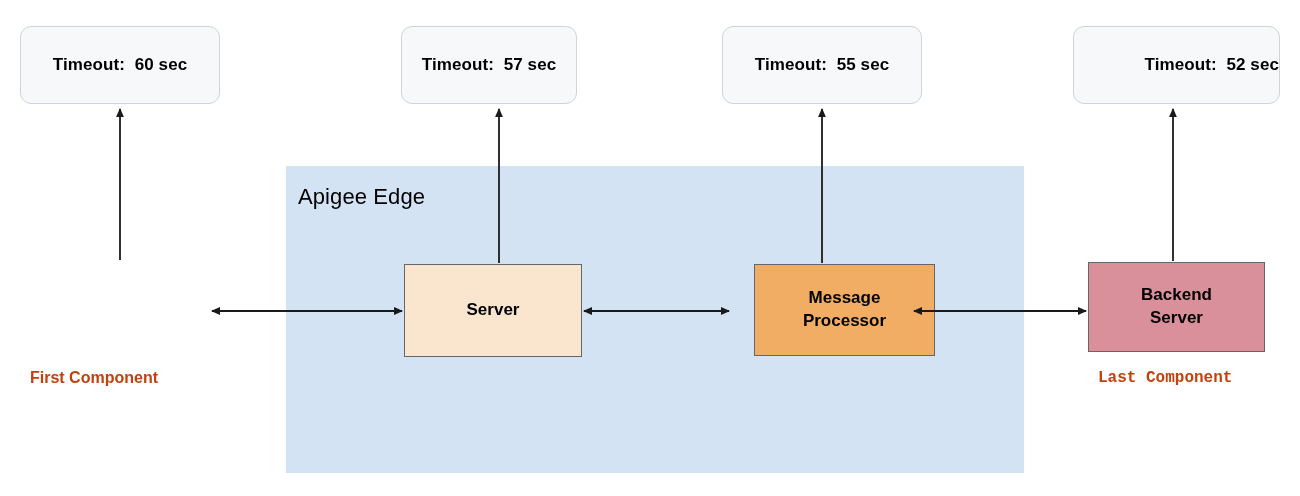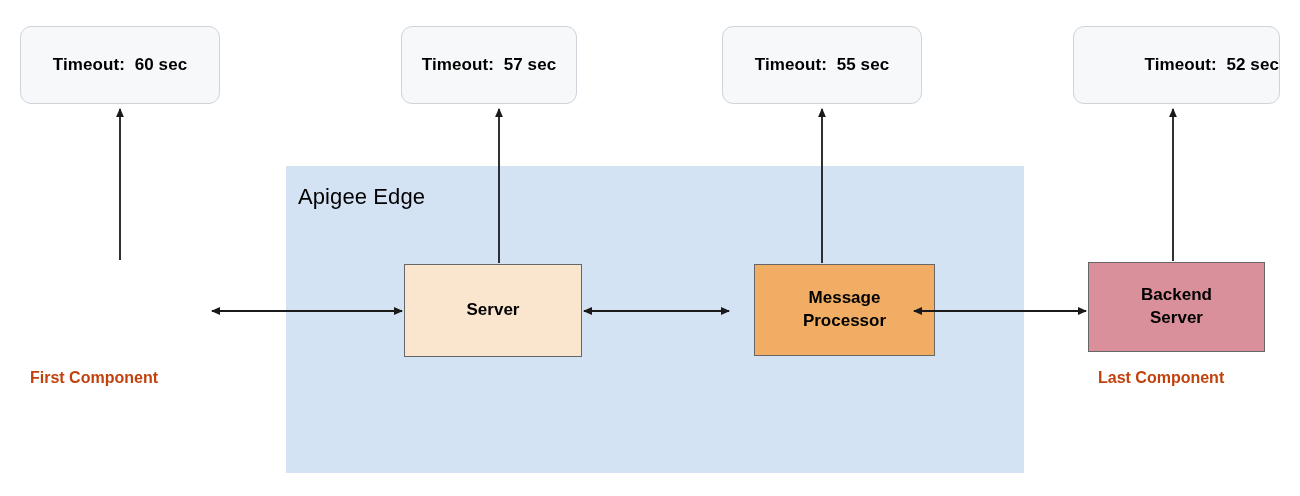--- a/index.html
+++ b/index.html
@@ -131,21 +131,21 @@
 Processor</span>
   </div>
 
   <div class="component-box" style="left:1088px; top:262px; width:177px; height:90px; background:#d9909a;">
     <span class="component-text">Backend
 Server</span>
   </div>
 
   <div class="caption" style="left:30px; top:369px;">First Component</div>
 
-  <div class="caption" style="left:1098px; top:369px;">Last Component</div>
+  <div class="caption" style="left:1098px; top:369px;font-family:Liberation Mono, monospace;">Last Component</div>
 
   <svg class="arrow-layer" viewBox="0 0 1300 496">
     <defs>
       <marker id="ah" markerWidth="9" markerHeight="9" refX="8" refY="4.5" orient="auto" markerUnits="userSpaceOnUse">
         <path d="M0,0.6 L9,4.5 L0,8.4 z" fill="#1a1a1a"></path>
       </marker>
       <marker id="ah-start" markerWidth="9" markerHeight="9" refX="1" refY="4.5" orient="auto" markerUnits="userSpaceOnUse">
         <path d="M9,0.6 L0,4.5 L9,8.4 z" fill="#1a1a1a"></path>
       </marker>
     </defs>

